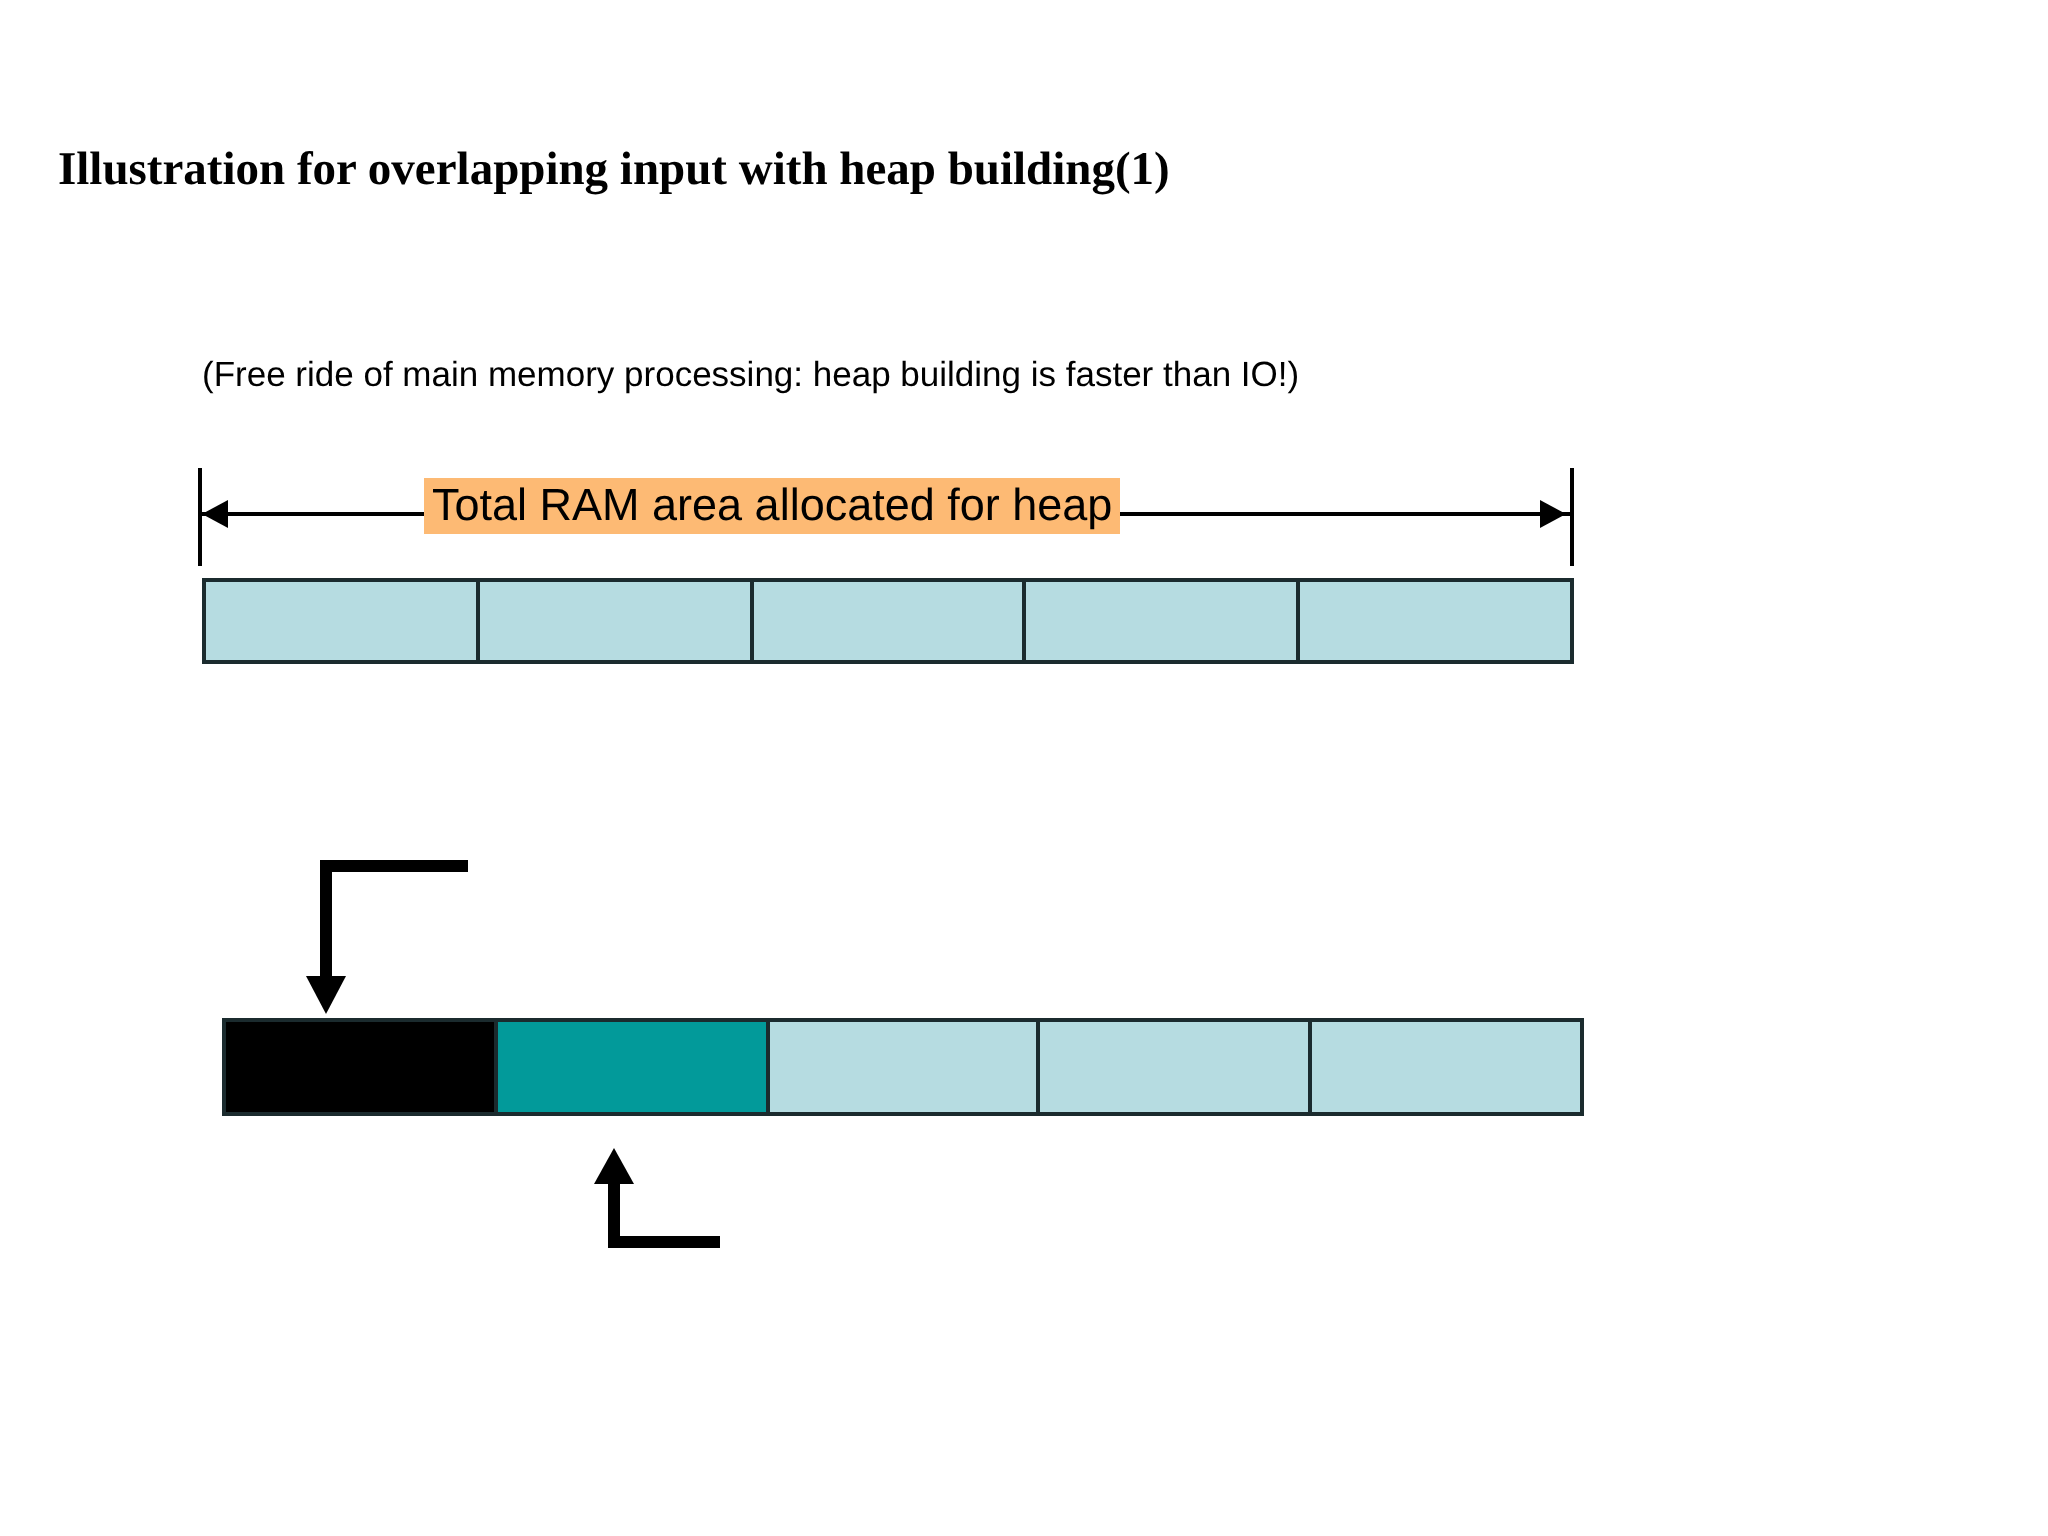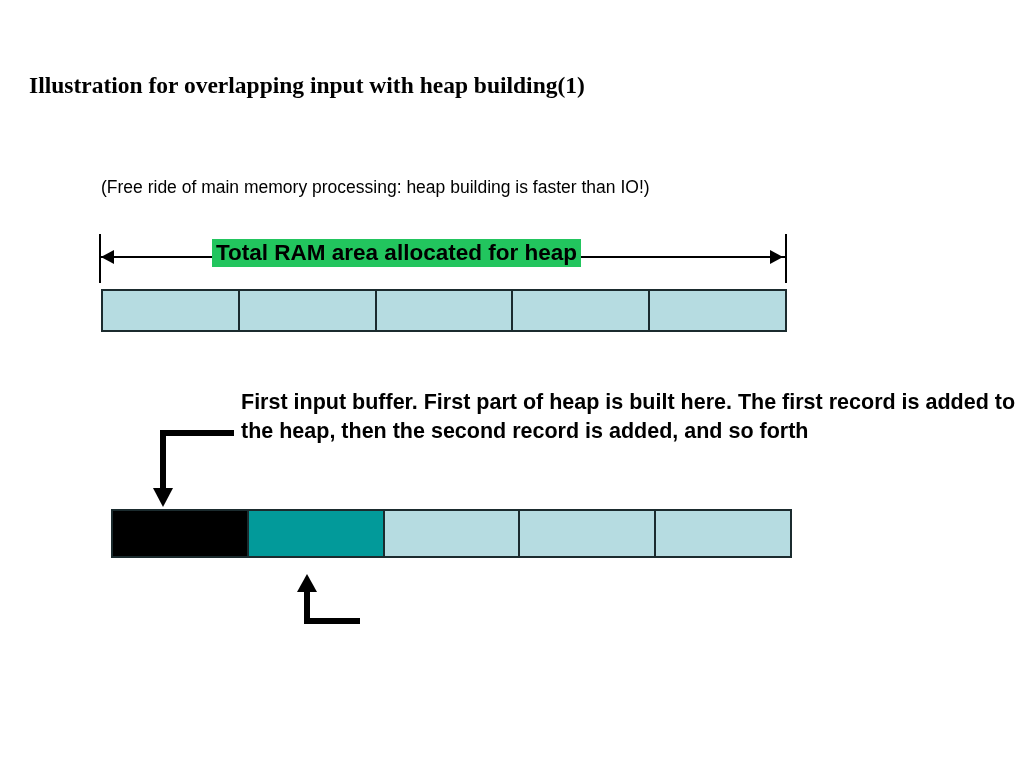--- a/index.html
+++ b/index.html
@@ -92,23 +92,23 @@
   }
   .dim-arrow.right {
     left: 671px;
     border-left: 13px solid #000000;
   }
   .dim-label {
     position: absolute;
     left: 113px;
     top: 5px;
     padding: 0 4px;
-    background: #22c55e;
-    font-family: "Liberation Sans", sans-serif;
-    font-weight: bold;
+    background: #fdba74;
+    font-family: "Liberation Sans", sans-serif;
+    font-weight: normal;
     font-size: 22.5px;
     line-height: 28px;
     white-space: nowrap;
     color: #000000;
   }
 
   
   .bar {
     position: absolute;
     display: flex;
@@ -251,21 +251,20 @@
   </div>
 
   <div class="bar bar-top">
     <div class="cell fill-light"></div>
     <div class="cell fill-light"></div>
     <div class="cell fill-light"></div>
     <div class="cell fill-light"></div>
     <div class="cell fill-light"></div>
   </div>
 
-  <div class="callout-first">First input buffer. First part of heap is built here. The first record is added to the heap, then the second record is added, and so forth</div>
 
   <div class="elbow-down">
     <div class="h-seg"></div>
     <div class="v-seg"></div>
     <div class="head"></div>
   </div>
 
   <div class="bar bar-bottom">
     <div class="cell fill-black"></div>
     <div class="cell fill-teal"></div>

